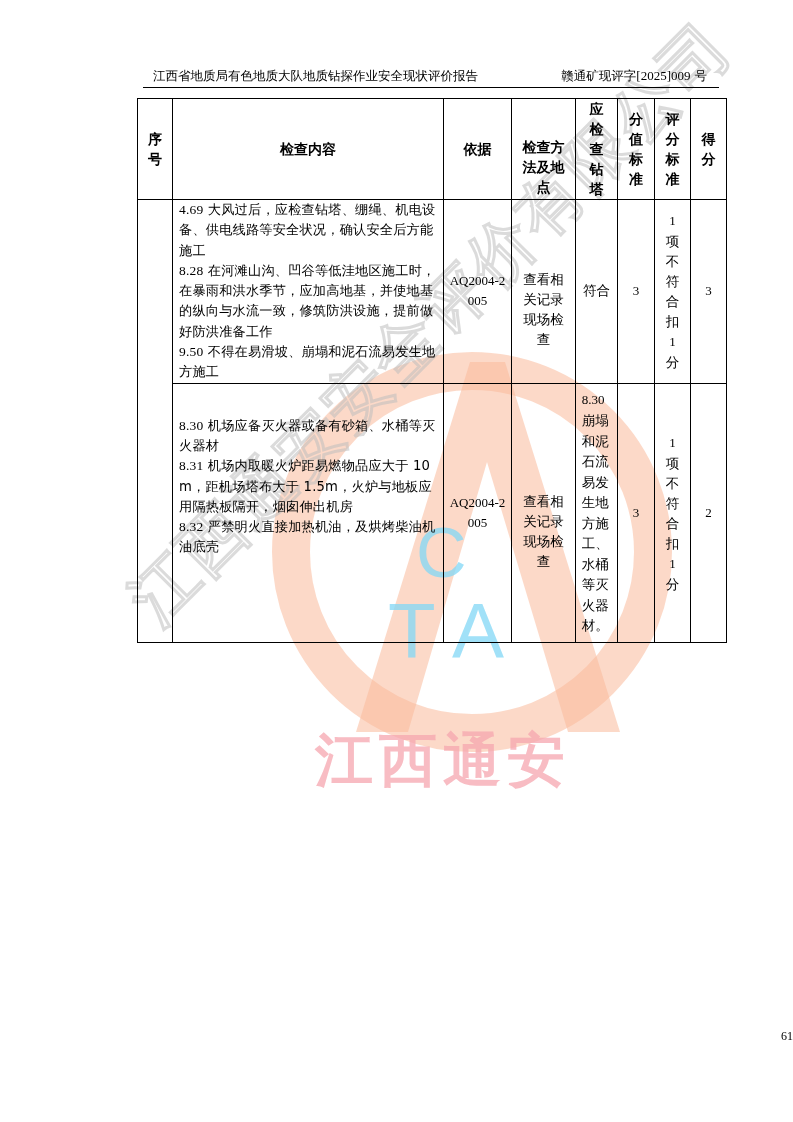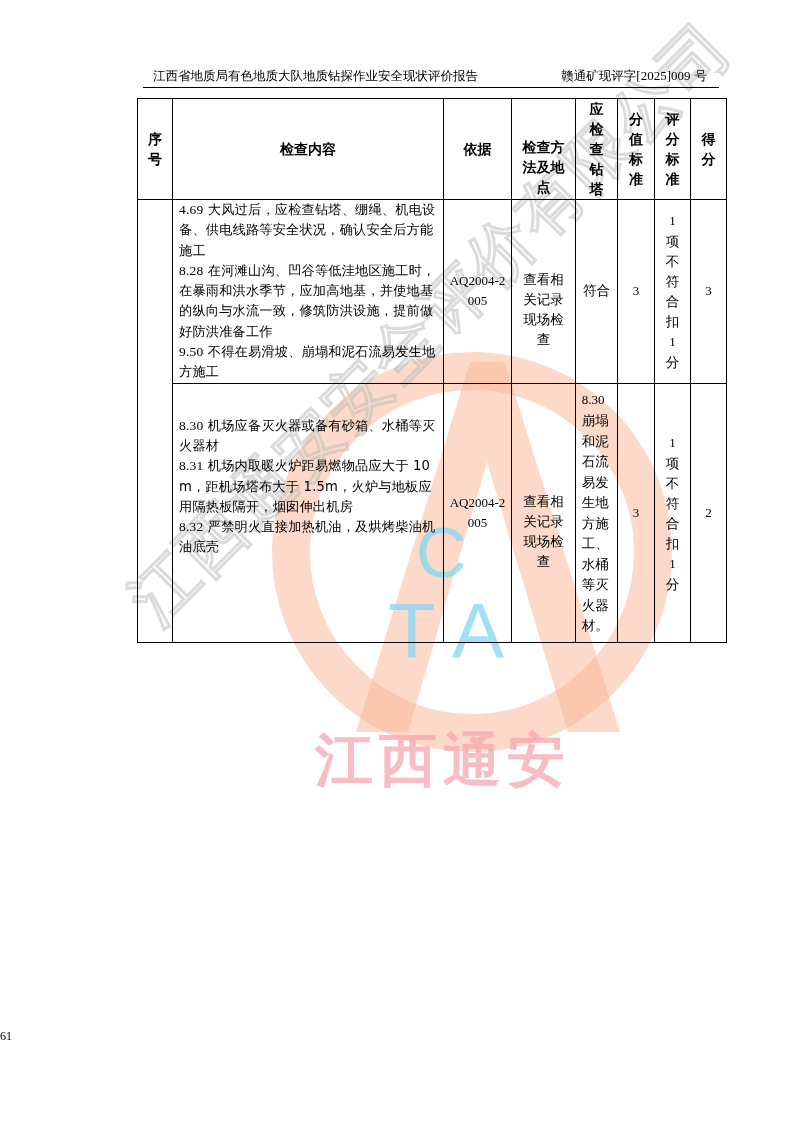--- a/index.html
+++ b/index.html
@@ -40,21 +40,21 @@
   table.eval td.content { text-align: left; vertical-align: top; font-size: 13.2px; line-height: 20.3px;
                padding: 0 4px 0 6px; letter-spacing: 0.2px; }
   table.eval td.content span.item { display: block; }
   table.eval td.content .code { font-family: "Liberation Serif", serif; font-size: 13.5px; }
   .vert { display: inline-block; width: 1.1em; line-height: 20px; word-break: break-all; }
   .narrow { display: inline-block; width: 3em; line-height: 20px; word-break: break-all; margin-top: 36px; }
   .rec { display: inline-block; width: 2.2em; line-height: 20.5px; text-align: left; word-break: break-all; }
   .basis { font-family: "Liberation Serif", serif; font-size: 13px; line-height: 20px; text-align: center; }
 
   
-  .page-number { position: absolute; left: 0; width: 793px; top: 1029px; text-align: left;
+  .page-number { position: absolute; left: 0; width: 793px; top: 1029px; text-align: right;
                  font-family: "Liberation Serif", serif; font-size: 12px; }
 </style>
 </head>
 <body>
 
 <div class="wm wm-ring"></div>
 <svg class="wm wm-a" viewBox="0 0 340 390">
   <polygon points="170,10 205,10 320,380 268,380 187,110 108,380 56,380" fill="rgba(249,185,155,0.55)"></polygon>
 </svg>
 <div class="wm wm-cta">

